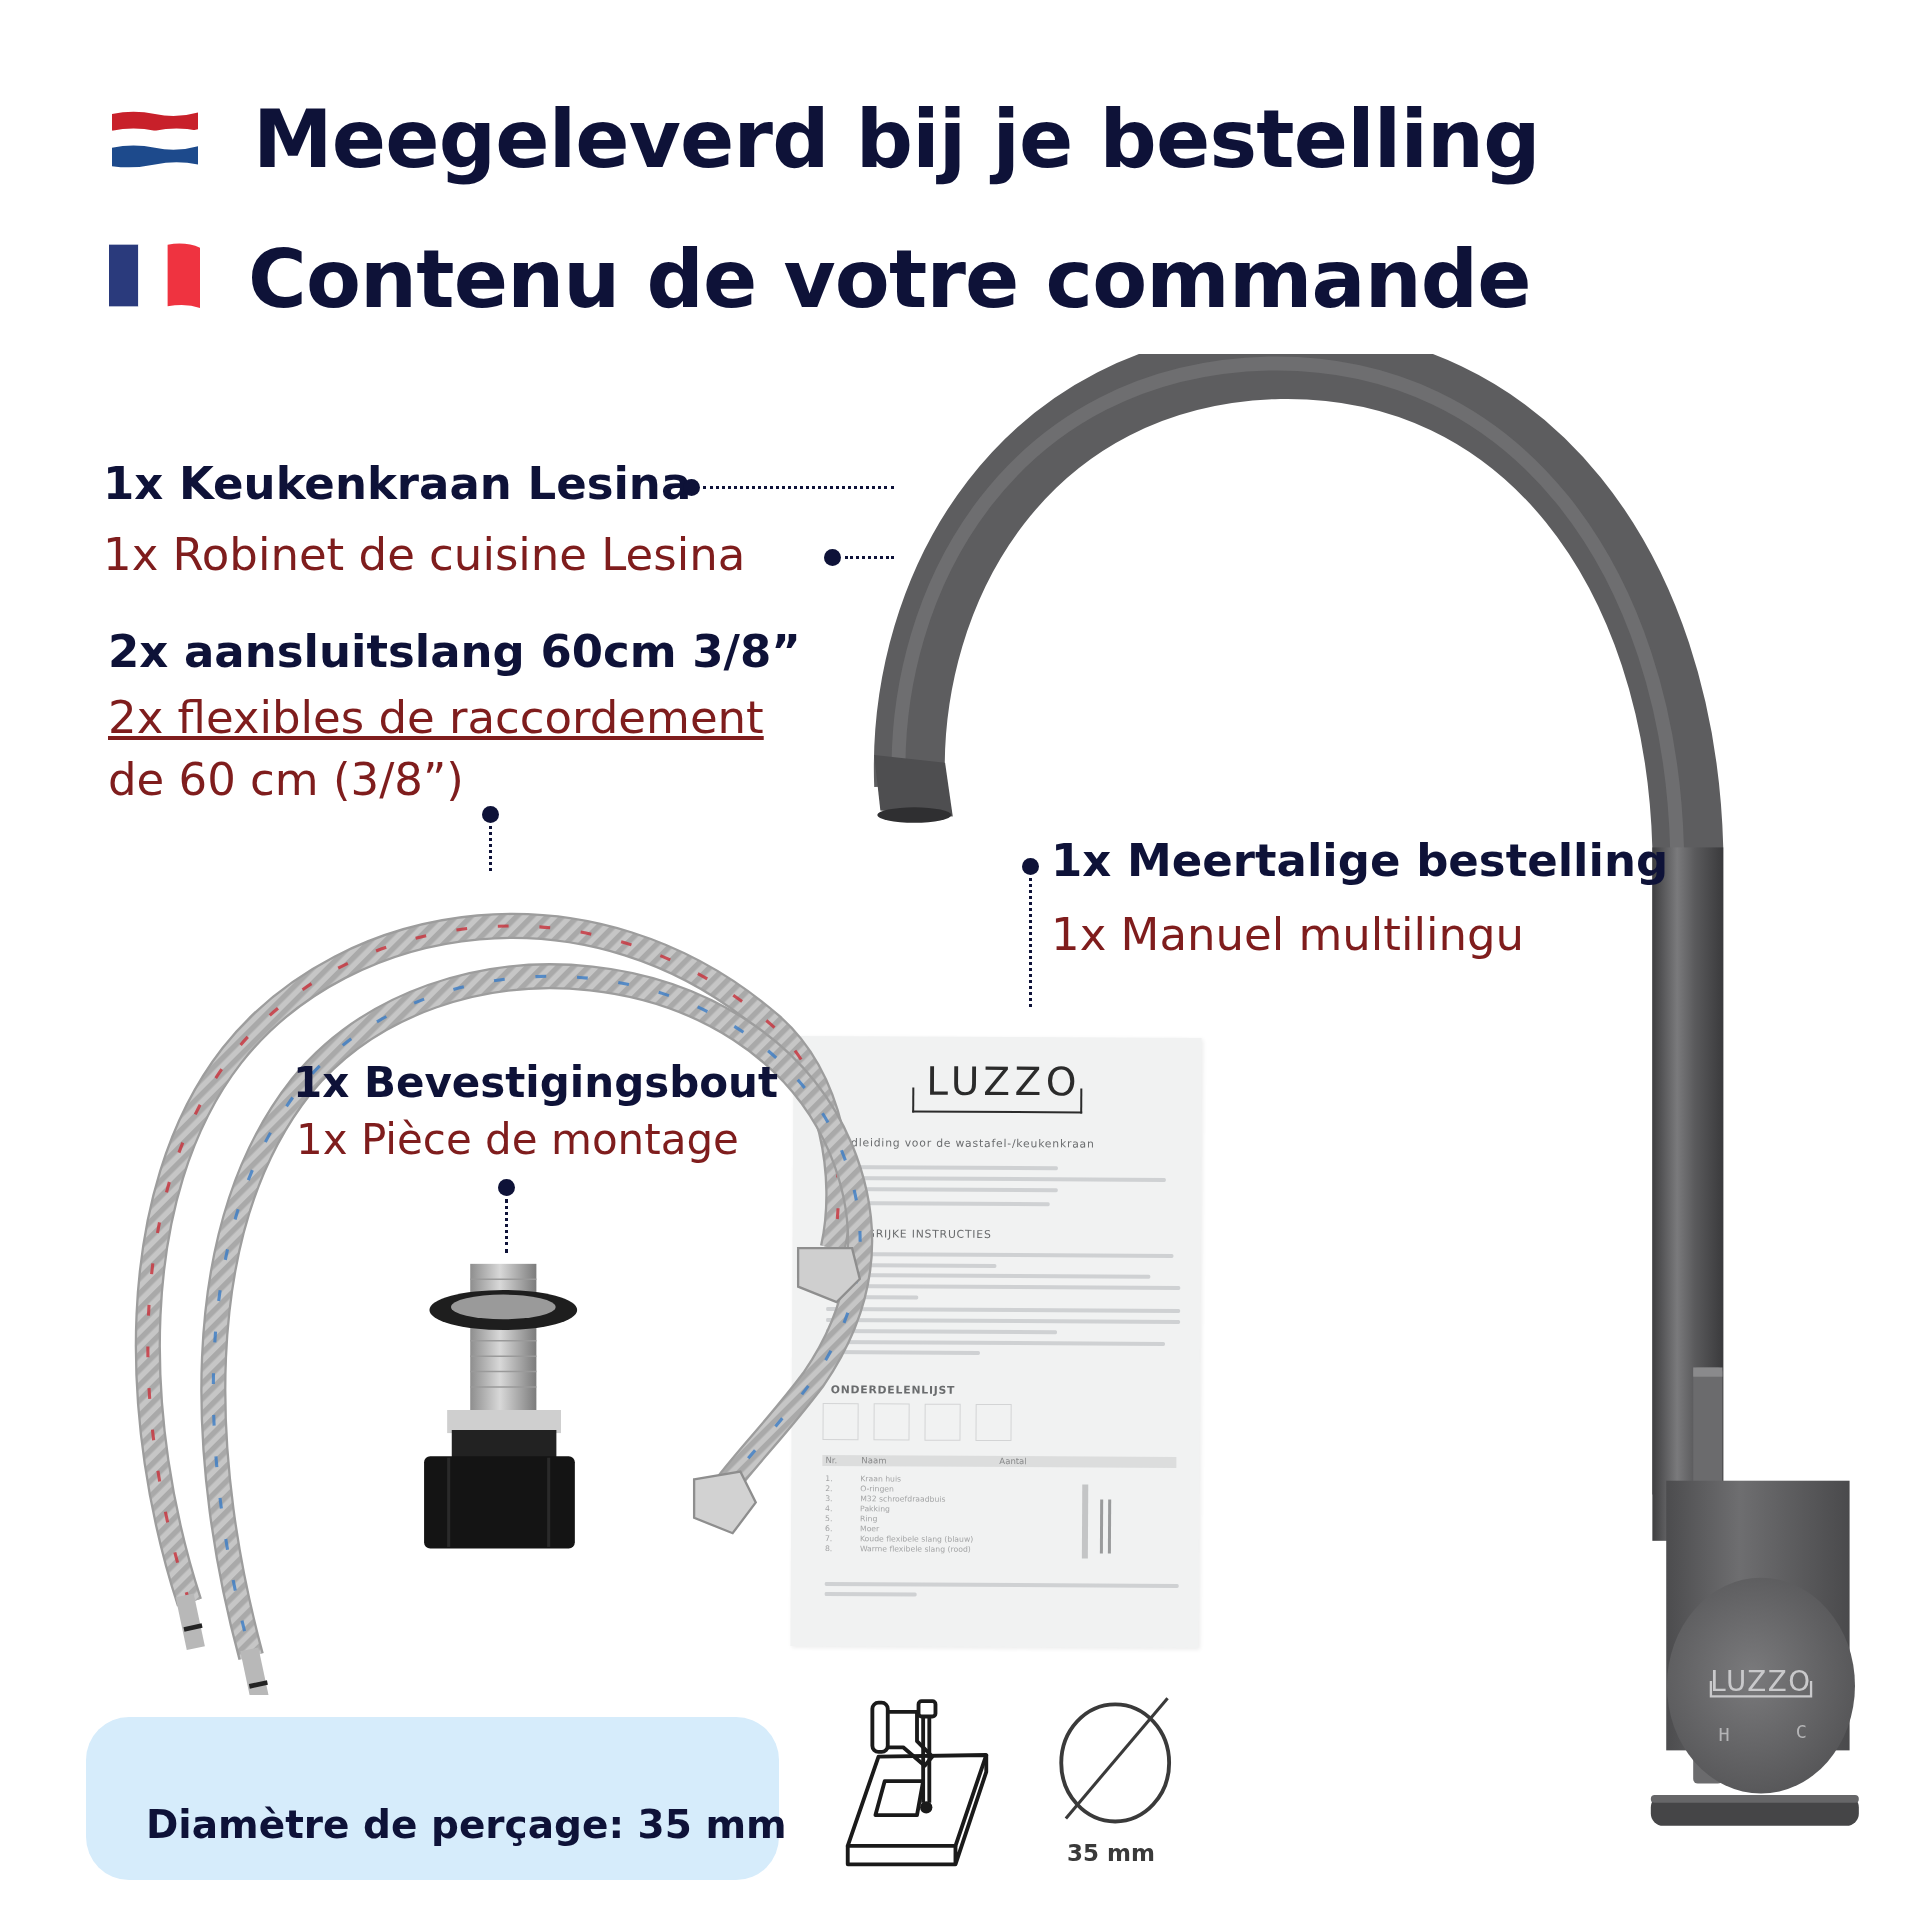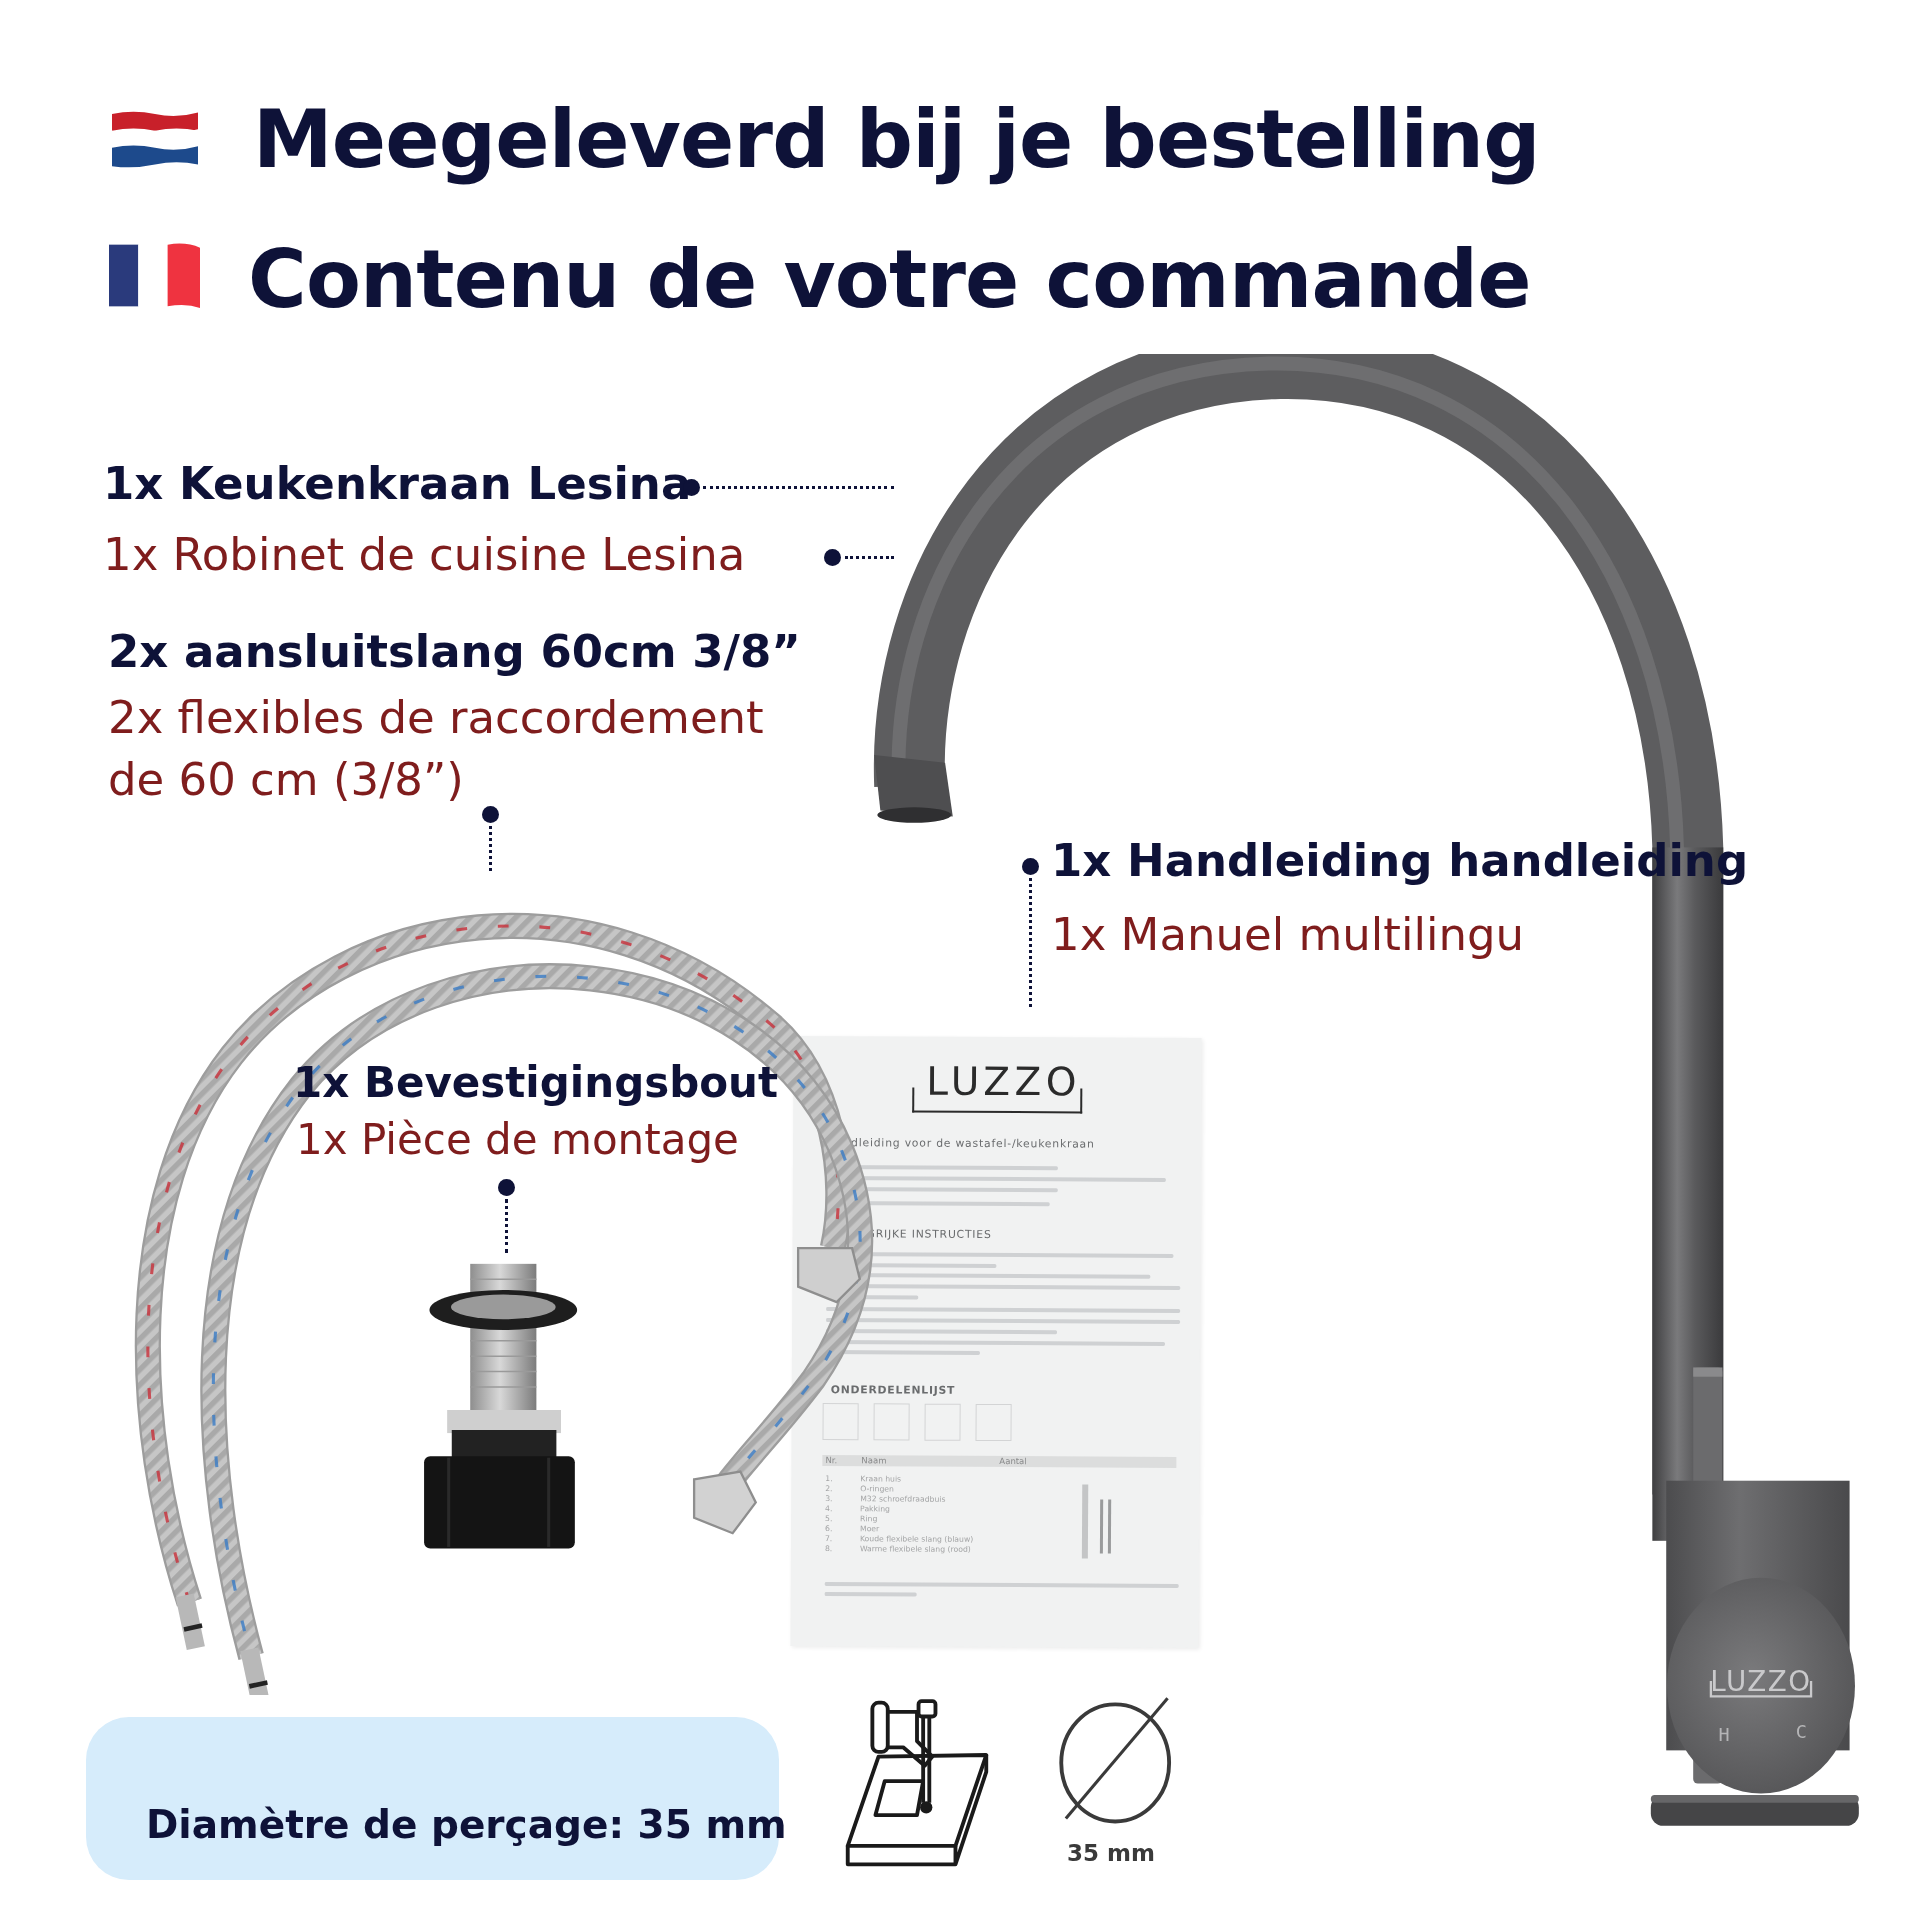--- a/index.html
+++ b/index.html
@@ -43,21 +43,21 @@
 
 <div class="abs lbl-b" style="left:103px; top:461px;">1x Keukenkraan Lesina</div>
 <div class="abs dot" style="left:683px; top:479px;"></div>
 <div class="abs hdots" style="left:703px; top:486px; width:191px;"></div>
 
 <div class="abs lbl-r" style="left:103px; top:532px;">1x Robinet de cuisine Lesina</div>
 <div class="abs dot" style="left:824px; top:549px;"></div>
 <div class="abs hdots" style="left:845px; top:556px; width:49px;"></div>
 
 <div class="abs lbl-b" style="left:108px; top:629px;">2x aansluitslang 60cm 3/8”</div>
-<div class="abs lbl-r" style="left:108px; top:695px;">2x flexibles de raccordement</div>
+<div class="abs lbl-r" style="left:108px; top:695px;text-decoration:underline;">2x flexibles de raccordement</div>
 <div class="abs lbl-r" style="left:108px; top:757px;">de 60 cm (3/8”)</div>
 <div class="abs dot" style="left:482px; top:806px;"></div>
 <div class="abs vdots" style="left:489px; top:826px; height:45px;"></div>
 
 <svg class="abs" style="left:848px; top:354px;" width="1017" height="1503" viewBox="0 0 1320 1950">
   <defs>
     <linearGradient id="tubeG" x1="0" y1="0" x2="1" y2="0">
       <stop offset="0" stop-color="#3e3e40"></stop>
       <stop offset="0.35" stop-color="#7a7a7c"></stop>
       <stop offset="0.6" stop-color="#5a5a5c"></stop>
@@ -92,21 +92,21 @@
   <path d="M1120 1722 v20 h130 v-20" fill="none" stroke="#c9c9cb" stroke-width="3"></path>
   <text x="1130" y="1800" font-family="DejaVu Sans Mono, monospace" font-size="24" fill="#b5b5b7">H</text>
   <text x="1230" y="1796" font-family="DejaVu Sans Mono, monospace" font-size="24" fill="#b5b5b7">C</text>
 
   <rect x="1042" y="1870" width="270" height="40" rx="16" fill="#454547"></rect>
   <rect x="1042" y="1870" width="270" height="10" rx="5" fill="#666668"></rect>
 </svg>
 
 <div class="abs dot" style="left:1022px; top:858px;"></div>
 <div class="abs vdots" style="left:1029px; top:878px; height:129px;"></div>
-<div class="abs lbl-b" style="left:1051px; top:838px;">1x Handleiding handleiding</div>
+<div class="abs lbl-b" style="left:1051px; top:838px;">1x Meertalige bestelling</div>
 <div class="abs lbl-r" style="left:1051px; top:912px;">1x Manuel multilingu</div>
 
 <div class="abs paper" style="left:792px; top:1037px; width:408px; height:610px; transform:rotate(0.3deg);">
   <div class="abs" style="left:119px; top:21.6px; width:170px; height:62px;">
     <div class="luzzo" style="position:absolute; left:14px; top:0; font-size:39px;">LUZZO</div>
     <div style="position:absolute; left:0; top:29px; width:166px; height:23px; border:2.3px solid #2b2b2b; border-top:none;"></div>
   </div>
   <div class="abs paper-h" style="left:34px; top:100px;">Handleiding voor de wastafel-/keukenkraan</div>
   <div class="abs paper-line" style="left:34px; top:129px; width:231px;"></div>
   <div class="abs paper-line" style="left:34px; top:140px; width:339px;"></div>

